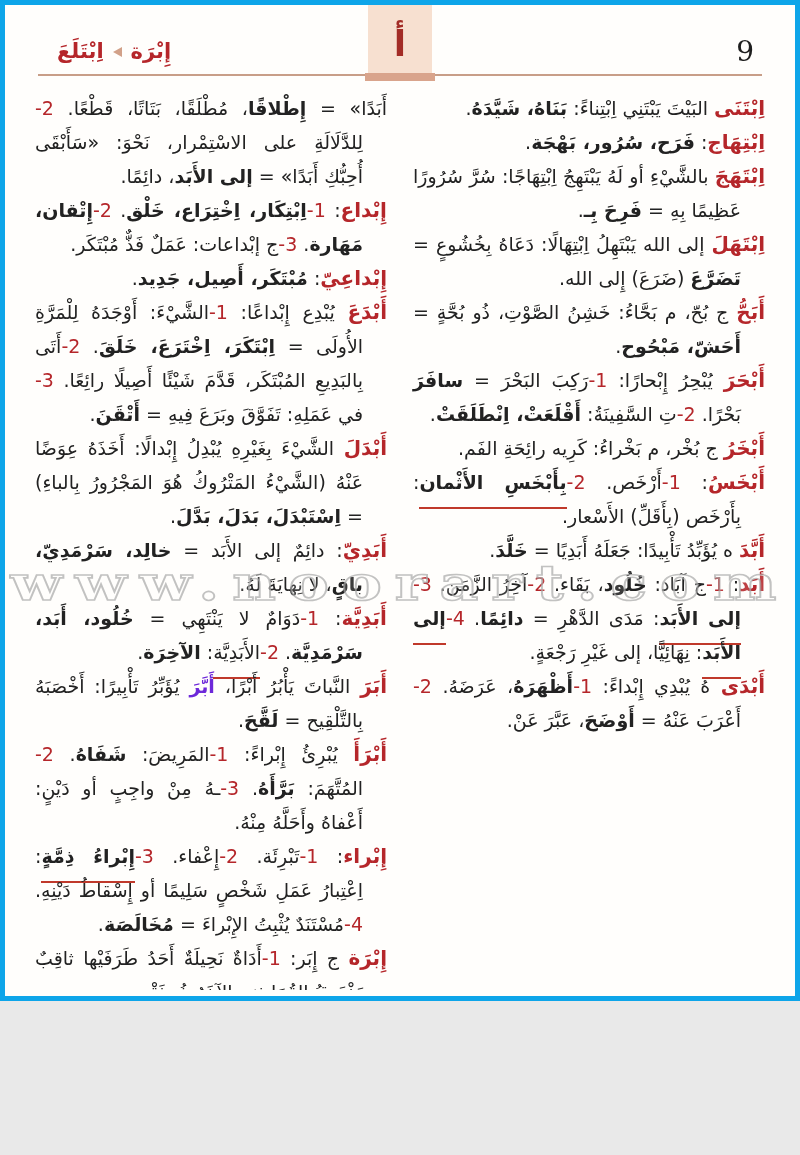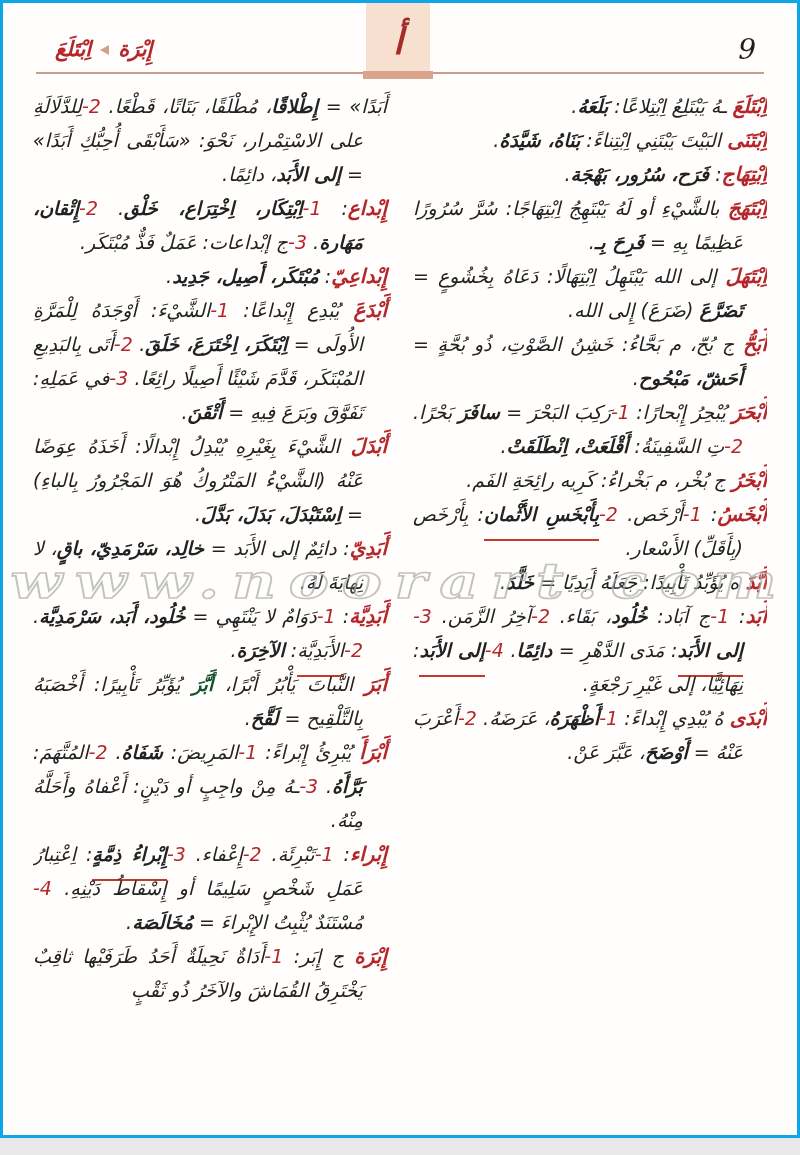--- a/index.html
+++ b/index.html
@@ -1,20 +1,19 @@
 <!DOCTYPE html>
 <html lang="ar"><head>
 <meta charset="utf-8">
 <style>
   html,body{margin:0;padding:0;background:#e9e9e9;}
   .page{
-    position:relative;width:800px;height:1138px;box-sizing:border-box;
-    background:#fffefc;border:3px solid #0ea5e9;overflow:hidden;
+    position:relative;width:800px;height:1001px;box-sizing:border-box;
+    background:#fffefc;border:5px solid #0ea5e9;overflow:hidden;
     font-family:"DejaVu Sans",sans-serif;
-    font-style:italic;
   }
   
   .header{position:absolute;top:0;left:0;right:0;height:80px;}
   .header-rule{position:absolute;top:69px;left:33px;right:33px;height:2px;background:#c89e88;}
   .letter-band{
     position:absolute;top:0;left:363px;width:64px;height:76px;
     background:#f7e0d0;display:flex;align-items:center;justify-content:center;
   }
   .band-bar{position:absolute;bottom:0;left:-3px;right:-3px;height:8px;background:#d9a48c;}
   .section-letter{color:#a32c26;font-size:36px;font-weight:bold;line-height:1;margin-top:2px;}
@@ -27,21 +26,21 @@
     position:absolute;top:86px;left:30px;right:30px;bottom:6px;
     display:flex;direction:rtl;gap:26px;overflow:hidden;
   }
   .col{flex:1;min-width:0;}
   .entry{
     margin:0;font-size:19px;line-height:34px;color:#222;
     text-align:justify;direction:rtl;
     padding-right:24px;text-indent:-24px;
   }
   .hw{color:#b5262a;font-weight:bold;font-size:20px;}
-  .hw-in{color:#14532d;font-weight:bold;}
+  .hw-in{color:#6d28d9;font-weight:bold;}
   .b{font-weight:bold;}
   .num{color:#b5262a;}
   .ru{border-bottom:2px solid #c0392b;padding-bottom:14px;}
   
   .watermark{
     position:absolute;top:543px;left:0;right:0;z-index:6;pointer-events:none;
     text-align:center;white-space:nowrap;overflow:hidden;
     font-family:"DejaVu Serif",serif;font-weight:bold;font-size:60px;letter-spacing:13px;
     color:rgba(255,255,255,0.12);
     -webkit-text-stroke:2px rgba(168,168,168,0.7);
@@ -62,21 +61,20 @@
     <div class="header-rule"></div>
     <div class="letter-band">
       <span class="section-letter">أ</span>
       <div class="band-bar"></div>
     </div>
     <div class="page-number">9</div>
   </div>
 
   <div class="content">
     <div class="col">
-        <p class="entry"><span class="hw">اِبْتَلَعَ</span><span> ـهُ يَبْتَلِعُ اِبْتِلاعًا: </span><span class="b">بَلَعَهُ</span><span>.</span></p>
         <p class="entry"><span class="hw">اِبْتَنَى</span><span> البَيْتَ يَبْتَنِي اِبْتِناءً: </span><span class="b">بَنَاهُ، شَيَّدَهُ</span><span>.</span></p>
         <p class="entry"><span class="hw">اِبْتِهَاج</span><span>: </span><span class="b">فَرَح، سُرُور، بَهْجَة</span><span>.</span></p>
         <p class="entry"><span class="hw">اِبْتَهَجَ</span><span> بالشَّيْءِ أو لَهُ يَبْتَهِجُ اِبْتِهَاجًا: سُرَّ سُرُورًا عَظِيمًا بِهِ = </span><span class="b">فَرِحَ بِـ</span><span>.</span></p>
         <p class="entry"><span class="hw">اِبْتَهَلَ</span><span> إلى الله يَبْتَهِلُ اِبْتِهَالًا: دَعَاهُ بِخُشُوعٍ = </span><span class="b">تَضَرَّعَ</span><span> (ضَرَعَ) إِلى الله.</span></p>
         <p class="entry"><span class="hw">أَبَحُّ</span><span> ج بُحّ، م بَحَّاءُ: خَشِنُ الصَّوْتِ، ذُو بُحَّةٍ = </span><span class="b">أَحَشّ، مَبْحُوح</span><span>.</span></p>
         <p class="entry"><span class="hw">أَبْحَرَ</span><span> يُبْحِرُ إِبْحارًا: </span><span class="num">1-</span><span>رَكِبَ البَحْرَ = </span><span class="b">سافَرَ</span><span> بَحْرًا. </span><span class="num">2-</span><span>تِ السَّفِينَةُ: </span><span class="b">أَقْلَعَتْ، اِنْطَلَقَتْ</span><span>.</span></p>
         <p class="entry"><span class="hw">أَبْخَرُ</span><span> ج بُخْر، م بَخْراءُ: كَرِيه رائِحَةِ الفَم.</span></p>
         <p class="entry"><span class="hw">أَبْخَسُ</span><span>: </span><span class="num">1-</span><span>أَرْخَص. </span><span class="num">2-</span><span class="b ru">بِأَبْخَسِ الأَثْمان</span><span>: بِأَرْخَص (بِأَقَلِّ) الأَسْعار.</span></p>
         <p class="entry"><span class="hw">أَبَّدَ</span><span> ه يُؤَبِّدُ تَأْبِيدًا: جَعَلَهُ أَبَدِيًا = </span><span class="b">خَلَّدَ</span><span>.</span></p>
         <p class="entry"><span class="hw">أَبَد</span><span>: </span><span class="num">1-</span><span>ج آبَاد: </span><span class="b">خُلُود</span><span>، بَقَاء. </span><span class="num">2-</span><span>آخِرُ الزَّمَن. </span><span class="num">3-</span><span class="b ru">إلى الأَبَد</span><span>: مَدَى الدَّهْرِ = </span><span class="b">دائِمًا</span><span>. </span><span class="num">4-</span><span class="b ru">إلى الأَبَد</span><span>: نِهَائِيًّا، إلى غَيْرِ رَجْعَةٍ.</span></p>

